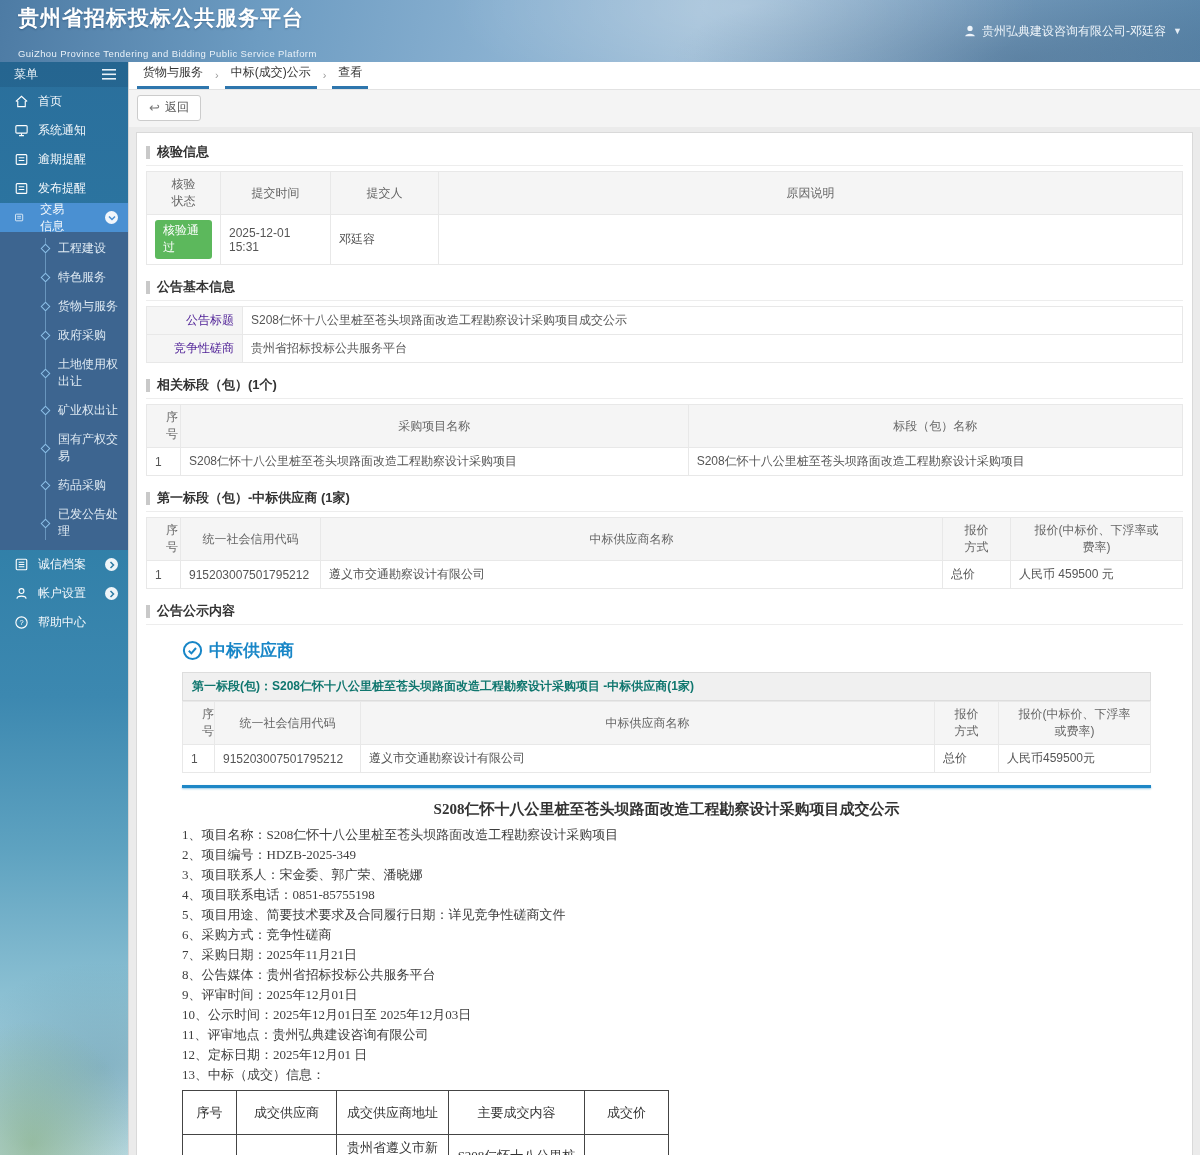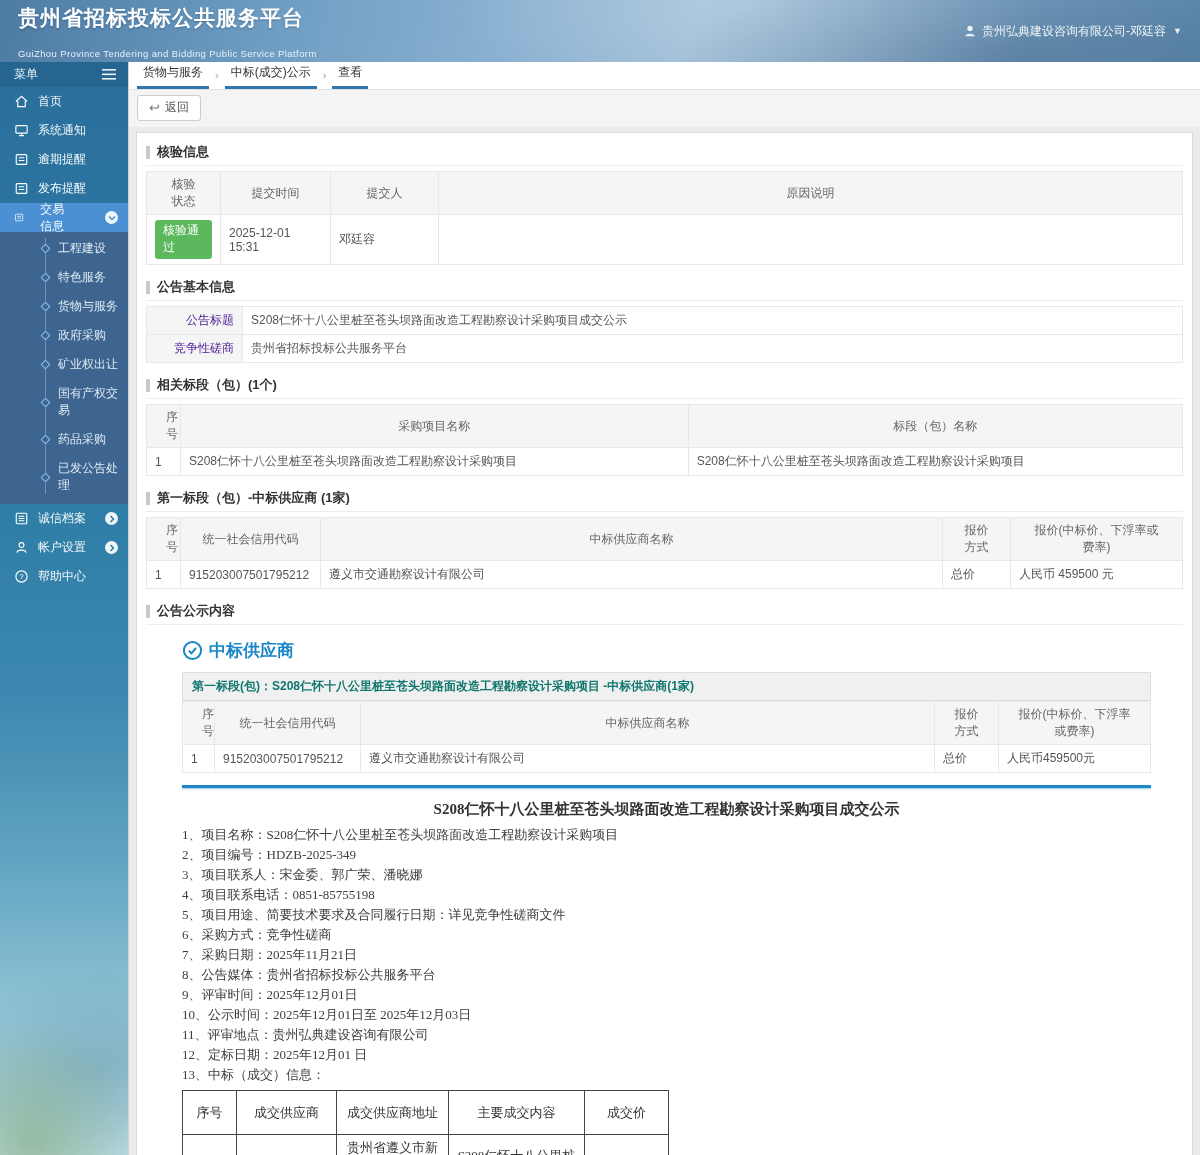--- a/index.html
+++ b/index.html
@@ -154,20 +154,21 @@
             <path d="M1 1.5 L4 4.5 L7 1.5" fill="none" stroke="#4a90d2" stroke-width="1.5"></path>
           </svg>
       </span>
     </div>
 
     <nav class="subnav">
         <div class="subitem">工程建设</div>
         <div class="subitem">特色服务</div>
         <div class="subitem">货物与服务</div>
         <div class="subitem">政府采购</div>
+        <div class="subitem">土地使用权出让</div>
         <div class="subitem">矿业权出让</div>
         <div class="subitem">国有产权交易</div>
         <div class="subitem">药品采购</div>
         <div class="subitem">已发公告处理</div>
       </nav>
 
     <div class="nav-item">
       <svg width="15" height="15" viewBox="0 0 16 16">
         <rect x="2.4" y="2.4" width="11.2" height="11.2" rx="1" fill="none" stroke="#fff" stroke-width="1.2"></rect>
         <path d="M5 5.6 h6 M5 8 h6 M5 10.4 h6" fill="none" stroke="#fff" stroke-width="1.1"></path>

